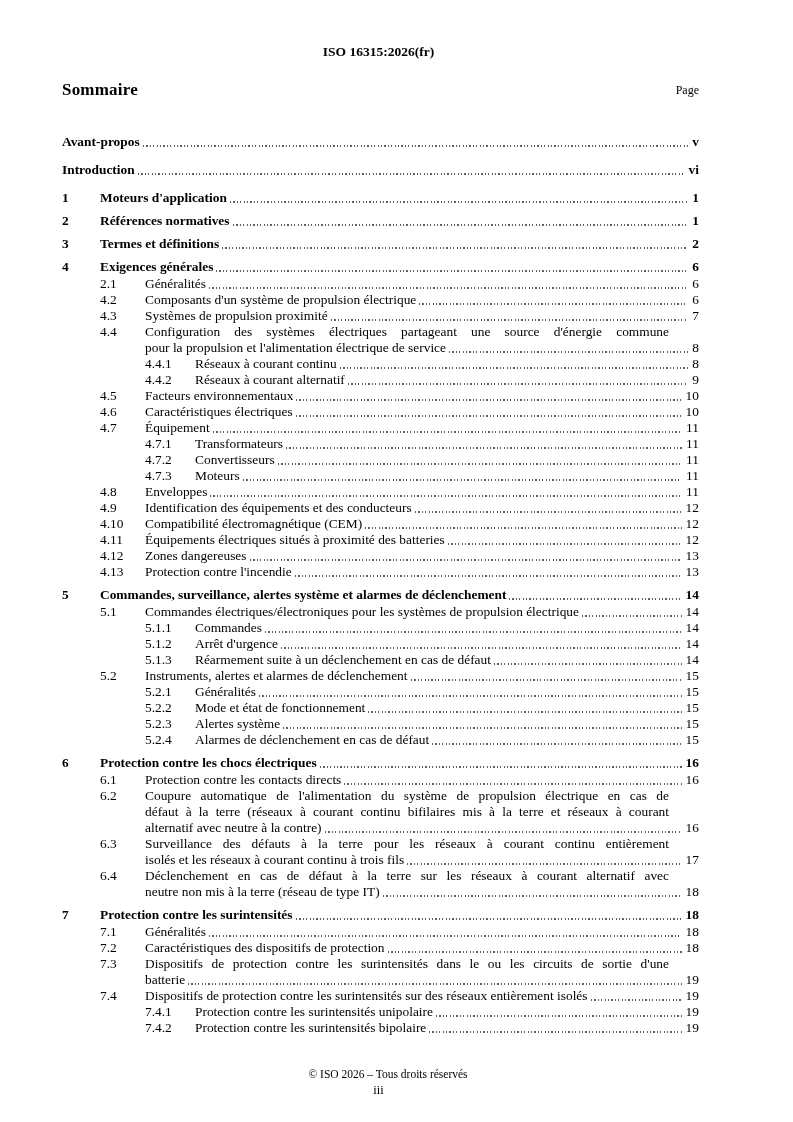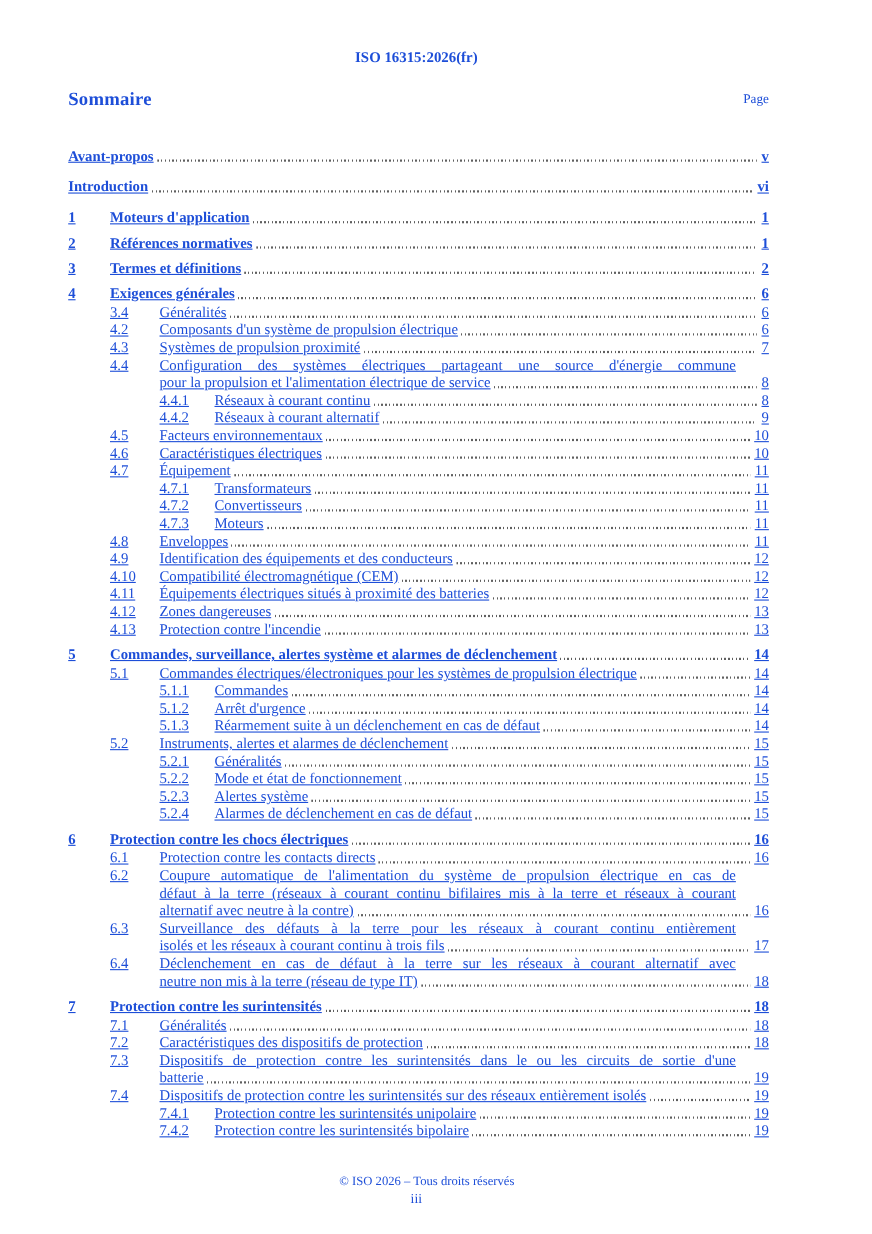--- a/index.html
+++ b/index.html
@@ -1,21 +1,21 @@
 <!DOCTYPE html>
 <html><head>
 <meta charset="utf-8">
 <style>
   html, body { margin: 0; padding: 0; background: #ffffff; }
   .page {
     position: relative;
     width: 757px;
     height: 1122px;
     background: #ffffff;
-    color: #1d4ed8;
+    color: #000000;
     font-family: "Liberation Serif", serif;
     overflow: hidden;
   }
   .doc-header {
     position: absolute;
     top: 44px; left: 0; right: 0;
     text-align: center;
     font-size: 13.5px;
     font-weight: bold;
   }
@@ -29,21 +29,21 @@
   .toc-title {
     margin: 0;
     font-size: 17px;
     font-weight: bold;
     letter-spacing: 0.2px;
   }
   .page-label { font-size: 12px; padding-bottom: 2px; }
 
   #toc {
     position: absolute;
-    top: 134px; left: 62px; right: 58px; text-decoration: underline;
+    top: 134px; left: 62px; right: 58px;
   }
   .toc-entry {
     display: flex;
     font-size: 13.4px;
     line-height: 16px;
     font-weight: normal;
   }
   .toc-entry.bold { font-weight: bold; }
   .level-0 { margin-bottom: 12px; }
   .level-1 { margin-top: 7px; margin-bottom: 1px; }
@@ -145,21 +145,21 @@
         <span class="toc-num">4</span>
         <div class="toc-content">
           <div class="toc-last-line">
             <span class="toc-text">Exigences générales</span>
             <span class="leader"></span>
             <span class="toc-page">6</span>
           </div>
         </div>
       </div>
       <div class="toc-entry level-2">
-        <span class="toc-num">3.4</span>
+        <span class="toc-num">2.1</span>
         <div class="toc-content">
           <div class="toc-last-line">
             <span class="toc-text">Généralités</span>
             <span class="leader"></span>
             <span class="toc-page">6</span>
           </div>
         </div>
       </div>
       <div class="toc-entry level-2">
         <span class="toc-num">4.2</span>

